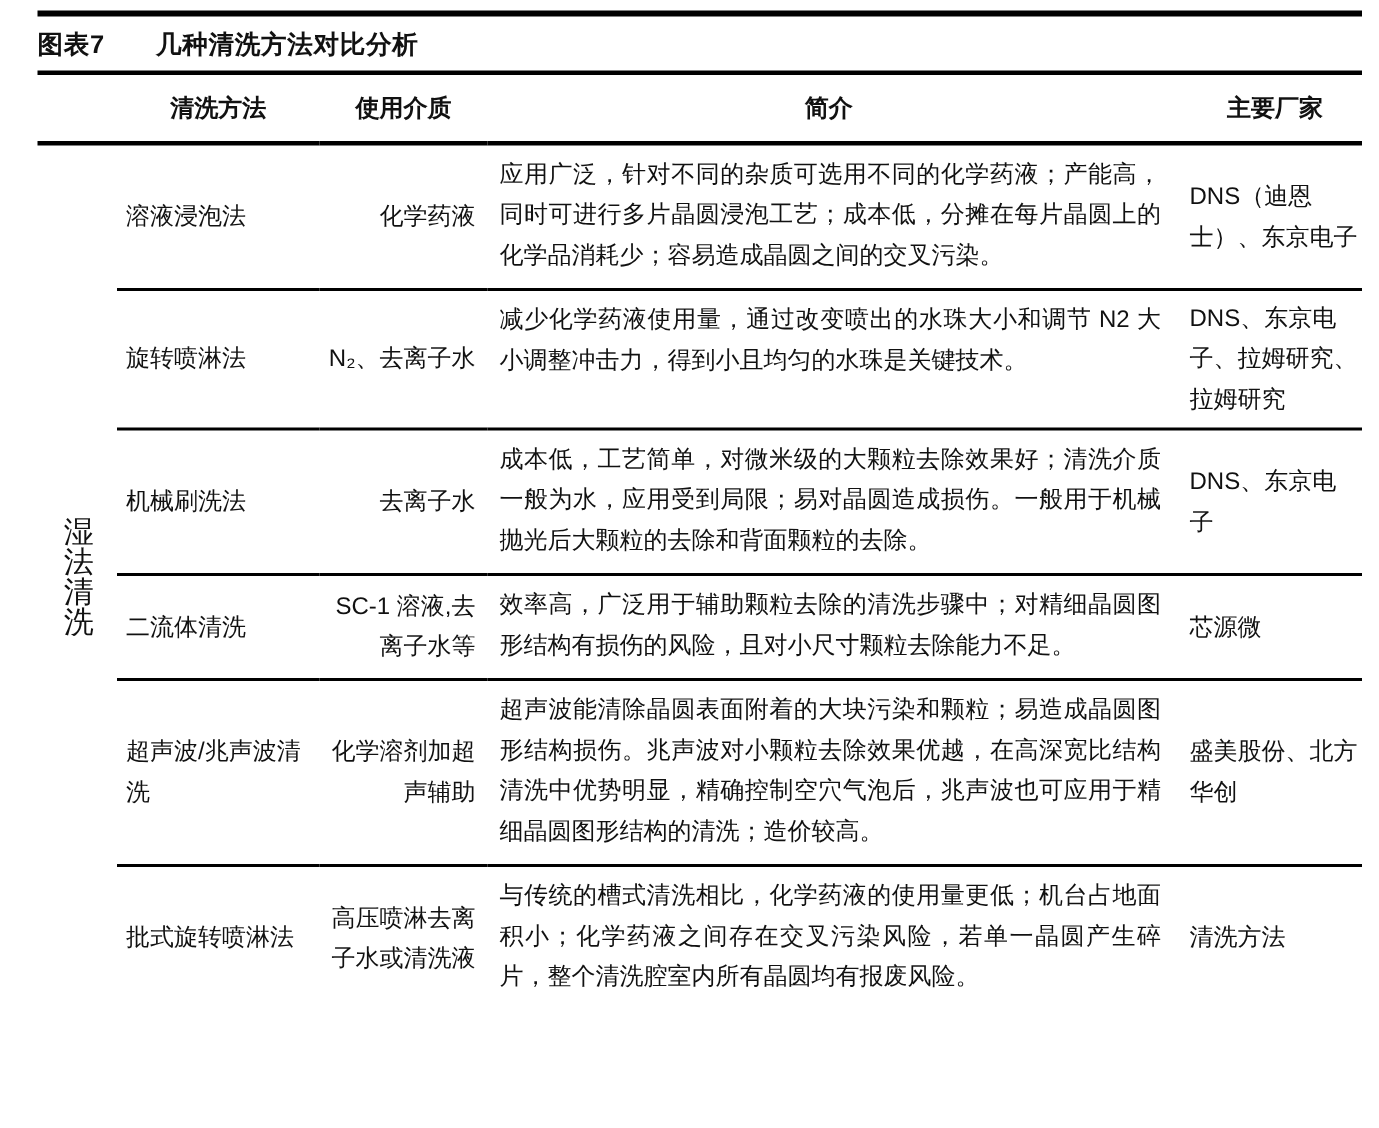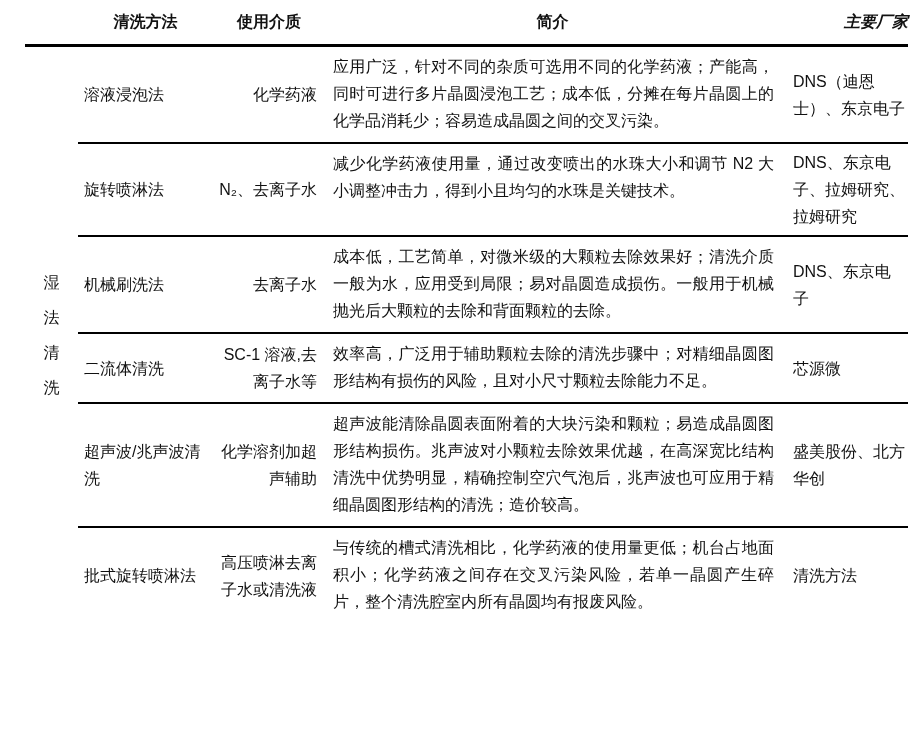--- a/index.html
+++ b/index.html
@@ -44,58 +44,61 @@
   col.c-intro  { width: 455px; }
   col.c-vendor { width: 128px; }
 
   thead th {
     border-bottom: 3px solid #000;
     font-weight: bold;
     height: 44px;
     vertical-align: middle;
     padding: 0;
   }
-  thead th.h-vendor { text-align: right; padding-left: 12px; font-style: italic; }
+  thead th.h-vendor { text-align: center; padding-left: 12px; }
 
   tbody td {
     border-bottom: 2px solid #000;
     vertical-align: middle;
     line-height: 27px;
     padding: 5px 0;
   }
   tbody tr:last-child td { border-bottom: none; }
 
   td.group {
     border-bottom: none !important;
     vertical-align: middle;
     text-align: center;
     padding: 0;
   }
   .group-label {
     width: 18px;
     margin: 0 auto;
     word-break: break-all;
-    line-height: 35px;
-    font-size: 16px;
+    line-height: 20px;
+    font-size: 20px;
   }
   td.method { padding-left: 6px; padding-right: 10px; }
   td.medium { padding-left: 6px; padding-right: 8px; text-align: right; }
   td.intro {
     vertical-align: top;
     text-align: justify;
     padding: 6px 6px 8px 8px;
   }
   td.vendors { padding-left: 13px; padding-right: 2px; }
 </style>
 </head>
 <body>
 
 <div class="page">
   <div class="doc">
 
+    <div class="title-bar">
+      <span class="tag">图表7</span><span>几种清洗方法对比分析</span>
+    </div>
 
     <table class="cmp">
       <colgroup>
         <col class="c-group">
           <col class="c-method">
           <col class="c-medium">
           <col class="c-intro">
           <col class="c-vendor">
       </colgroup>
       <thead>

